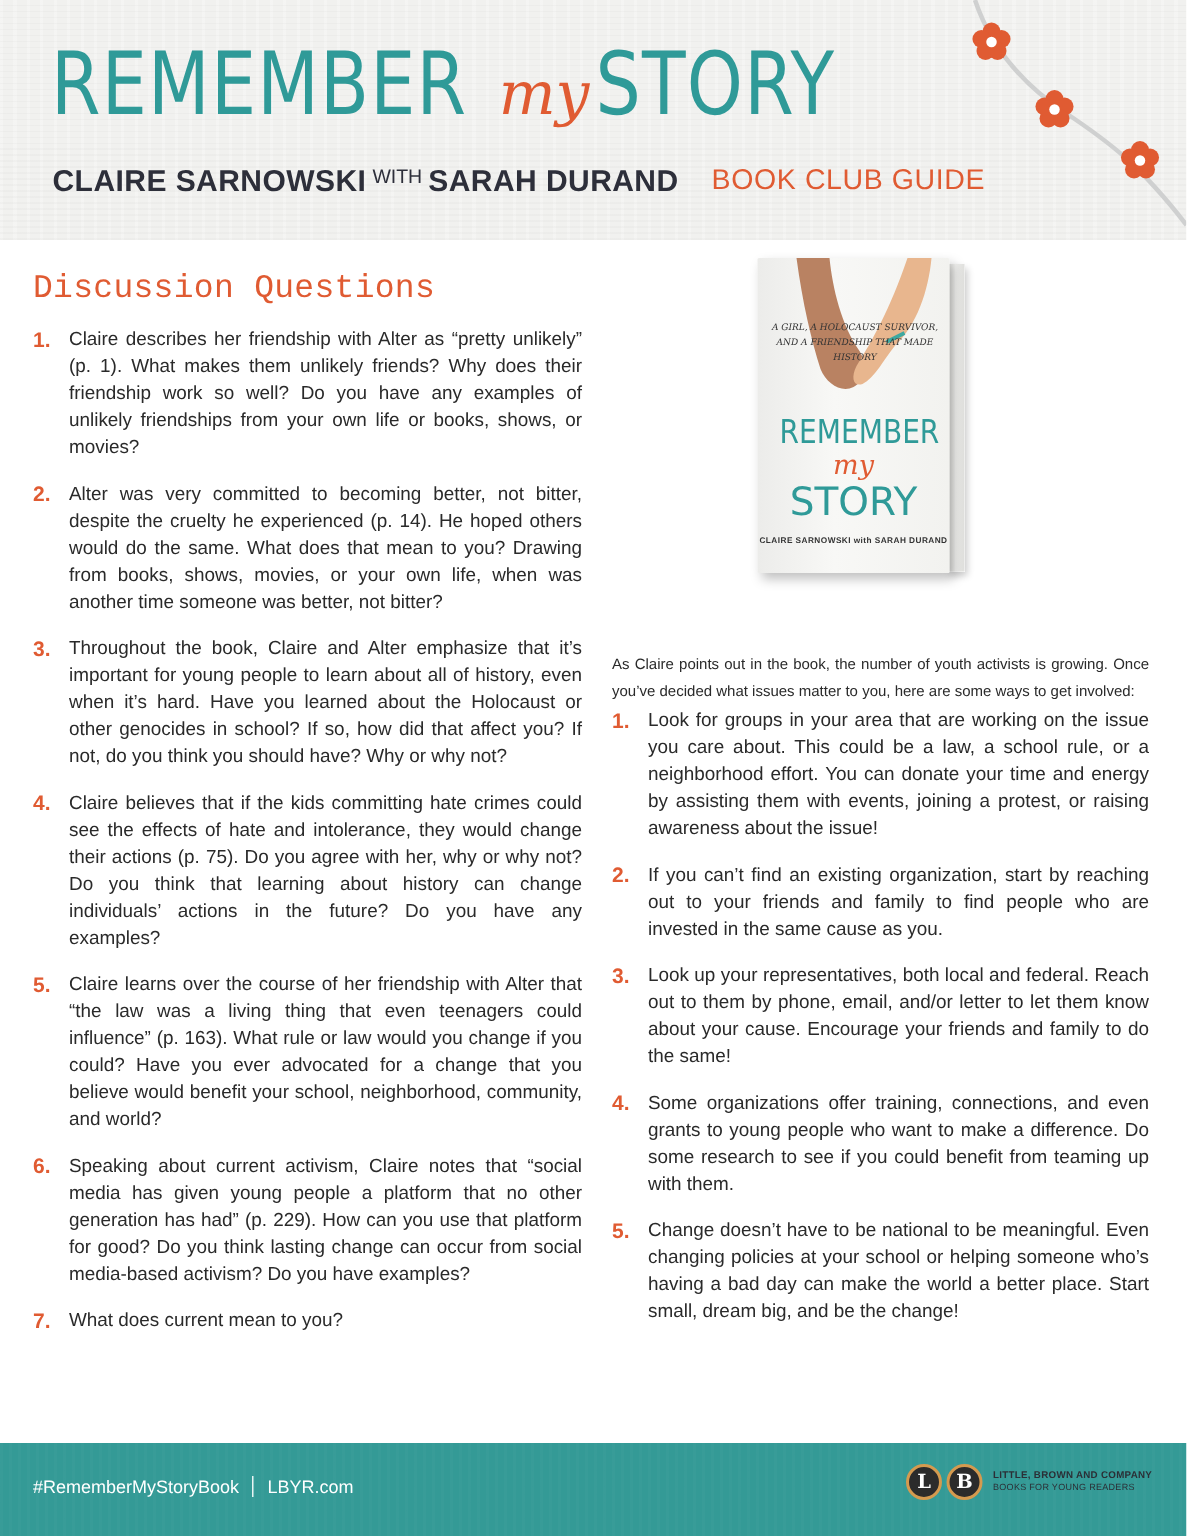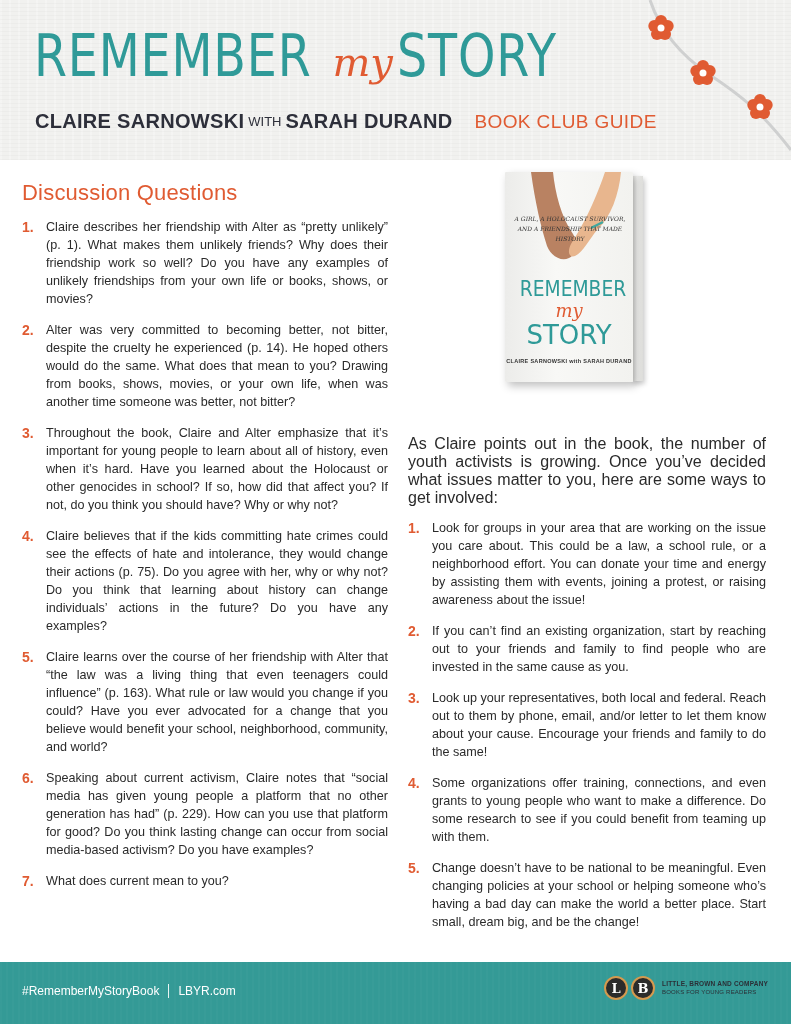--- a/index.html
+++ b/index.html
@@ -26,54 +26,53 @@
       display: inline-block;
     }
     .title-my {
       font-family: "DejaVu Serif", serif; font-style: italic;
       font-size: 40px; color: #e05b32; display: inline-block;
       margin: 0 4px 0 -40px;
     }
     .title-story { margin-left: 0; }
     .subtitle {
       position: absolute; left: 35px; top: 110px;
-      display: flex; align-items: center; white-space: nowrap;
+      display: flex; align-items: flex-start; white-space: nowrap;
     }
     .author {
       font-family: "Liberation Sans", sans-serif; font-weight: bold;
       font-size: 20px; color: #2d2f3a; letter-spacing: 0.3px;
     }
     .with { font-size: 13px; font-weight: normal; color: #2d2f3a; margin: 0 4px 0 4px; }
     .guide-label {
       font-family: "Liberation Sans", sans-serif;
       font-size: 19px; color: #e05b32; margin-left: 22px; letter-spacing: 0.4px;
     }
     .vine { position: absolute; left: 630px; top: 0; width: 161px; height: 160px; }
 
     
     .section-heading {
-      font-family: Liberation Sans, sans-serif; font-weight: normal;
+      font-family: Liberation Mono, monospace; font-weight: normal;
       color: #e05b32; font-size: 22px; letter-spacing: 0.2px;
     }
     .left-col { position: absolute; left: 22px; top: 180px; width: 366px; }
     .right-col { position: absolute; left: 408px; top: 425px; width: 358px; }
 
     .qlist { list-style: none; margin-top: 12px; }
     .qitem { display: flex; margin-bottom: 13px; }
     .qnum {
       width: 24px; flex: 0 0 24px; color: #e05b32; font-weight: bold;
       font-size: 14px; line-height: 18px;
     }
     .qtext {
       flex: 1; font-size: 12.6px; line-height: 18px; text-align: justify;
       color: #2a2a2a;
     }
     .intro {
-      font-size: 16px; line-height: 18px; text-align: justify; margin-top: 10px;
-      margin-bottom: 12px;
+      font-size: 10px; line-height: 18px; text-align: justify; margin-top: 10px;
     }
 
     
     .book {
       position: absolute; left: 505px; top: 172px; width: 140px; height: 212px;
     }
     .book-cover {
       position: absolute; left: 0; top: 0; width: 128px; height: 210px;
       background: linear-gradient(90deg, #ececea 0%, #f8f8f6 40%, #f2f2ef 100%);
       box-shadow: 3px 4px 8px rgba(0,0,0,0.25);

